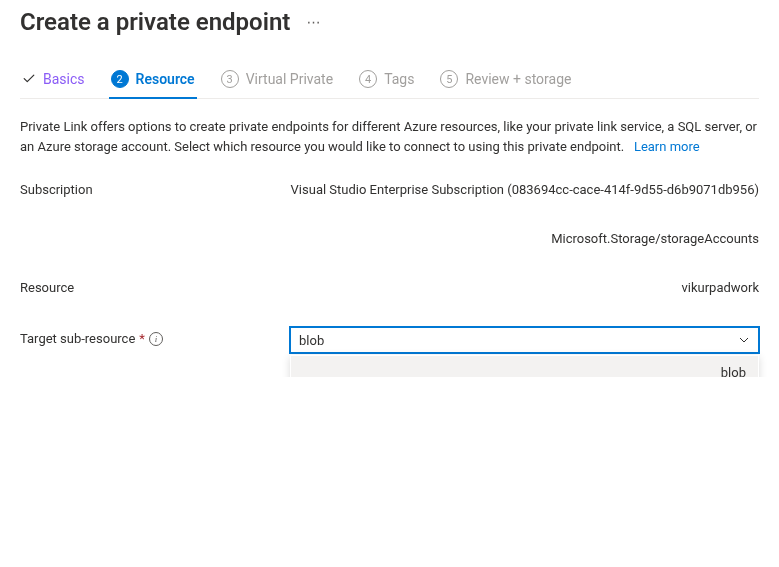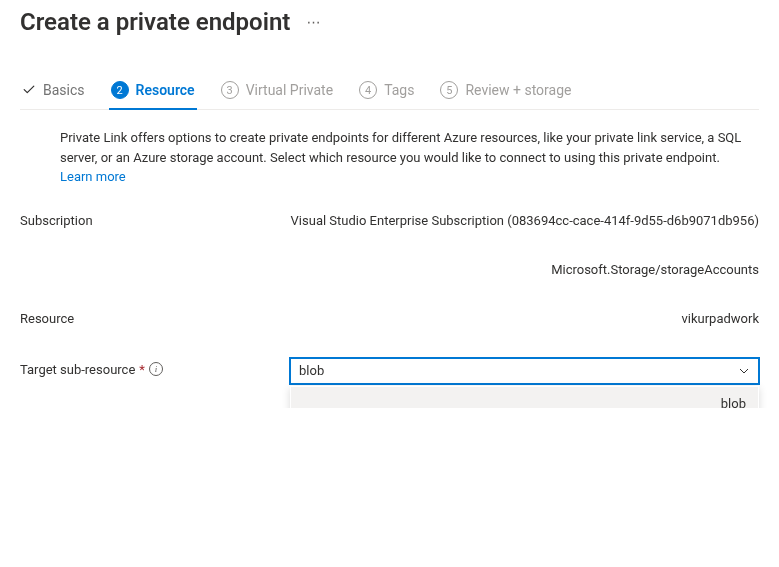--- a/index.html
+++ b/index.html
@@ -8,21 +8,21 @@
       font-size: 13px;
       color: #323130;
       background: #ffffff;
       width: 779px;
       padding: 8px 20px 20px 20px;
     }
     .header {
       display: flex;
       align-items: center;
       gap: 16px;
-      margin-bottom: 39px;
+      margin-bottom: 28px;
     }
     .page-title {
       font-size: 24px;
       font-weight: 600;
       color: #323130;
     }
     .more-icon {
       font-size: 14px;
       color: #605e5c;
       cursor: pointer;
@@ -38,21 +38,21 @@
     .tab {
       display: flex;
       align-items: center;
       gap: 7px;
       padding: 6px 2px 10px 2px;
       cursor: pointer;
       color: #a19f9d;
       font-size: 14px;
       position: relative;
     }
-    .tab.completed { color: #737373; }
+    .tab.completed { color: #8b5cf6; }
     .tab.active {
       color: #0078d4;
       font-weight: 600;
     }
     .tab.active::after {
       content: "";
       position: absolute;
       left: 0; right: 0; bottom: -1px;
       height: 2px;
       background: #0078d4;
@@ -73,21 +73,20 @@
     .tab.active .step-badge {
       background: #0078d4;
       color: #ffffff;
       border-color: #0078d4;
     }
     .intro {
       font-size: 13px;
       color: #323130;
       line-height: 1.5;
       margin-bottom: 22px;
-      margin-left: 40px;
     }
     .learn-more {
       color: #0078d4;
       cursor: pointer;
     }
     .form-row {
       display: flex;
       align-items: flex-start;
       margin-bottom: 30px;
       text-align: right;

